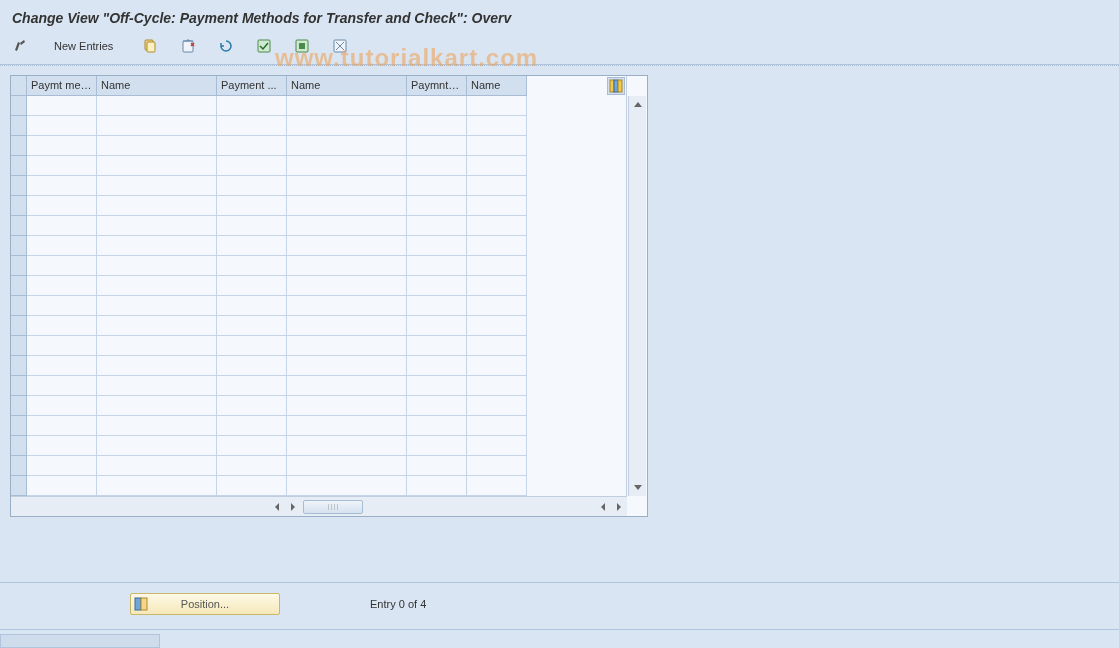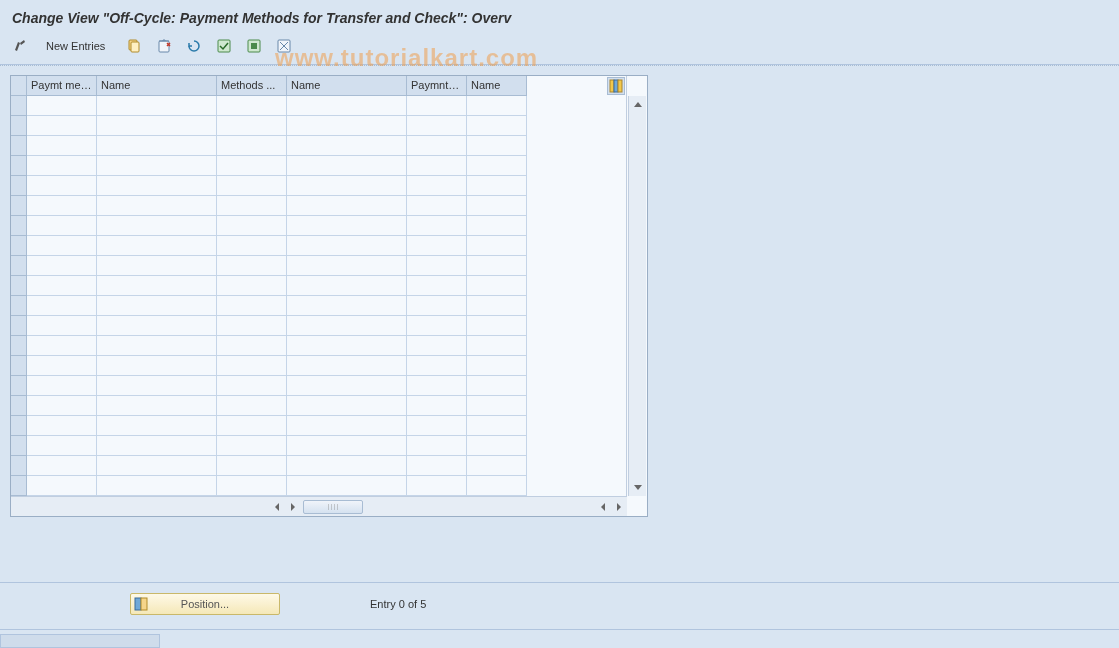--- a/index.html
+++ b/index.html
@@ -16,21 +16,21 @@
       padding: 10px 12px 6px 12px;
       font-size: 14px;
       font-weight: bold;
       font-style: italic;
       color: #333;
     }
     .toolbar {
       padding: 4px 10px 8px 10px;
       display: flex;
       align-items: center;
-      gap: 8px;
+      gap: 16px;
       border-bottom: 1px solid #b0c4de;
     }
     .toolbar-btn {
       display: inline-flex;
       align-items: center;
       justify-content: center;
       width: 22px;
       height: 20px;
       cursor: pointer;
       border-radius: 2px;
@@ -280,21 +280,21 @@
     <svg width="14" height="14">
         <rect x="1" y="1" width="4" height="12" fill="#f2c84b" stroke="#a9852c"></rect>
         <rect x="5" y="1" width="4" height="12" fill="#6fa8d8" stroke="#3a6a9a"></rect>
         <rect x="9" y="1" width="4" height="12" fill="#f2c84b" stroke="#a9852c"></rect>
       </svg>
   </div>
   <div class="grid" id="grid">
       <div class="hdr first"></div>
       <div class="hdr">Paymt meth....</div>
       <div class="hdr">Name</div>
-      <div class="hdr">Methods ...</div>
+      <div class="hdr">Payment ...</div>
       <div class="hdr">Name</div>
       <div class="hdr">Paymnt m...</div>
       <div class="hdr">Name</div>
       <div class="cell row-stub"></div>
       <div class="cell"></div>
       <div class="cell"></div>
       <div class="cell"></div>
       <div class="cell"></div>
       <div class="cell"></div>
       <div class="cell"></div>
@@ -474,16 +474,16 @@
 <div class="footer">
   <div class="position-btn">
     <span class="p-icon">
       <svg width="14" height="14">
           <rect x="1" y="1" width="6" height="12" fill="#6fa8d8" stroke="#3a6a9a"></rect>
           <rect x="7" y="1" width="6" height="12" fill="#f5d58a" stroke="#b08b2a"></rect>
         </svg>
     </span>
     <span>Position...</span>
   </div>
-  <div class="status-text">Entry 0 of 5</div>
+  <div class="status-text">Entry 0 of 4</div>
 </div>
 
 <div class="bottom-strip"></div>
 
 </body></html>

